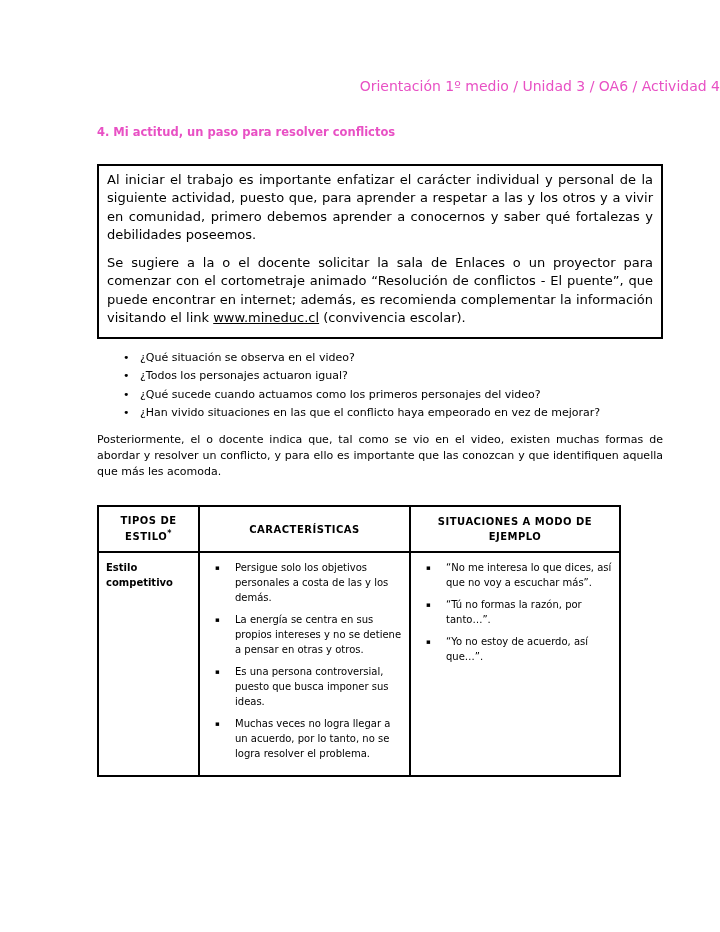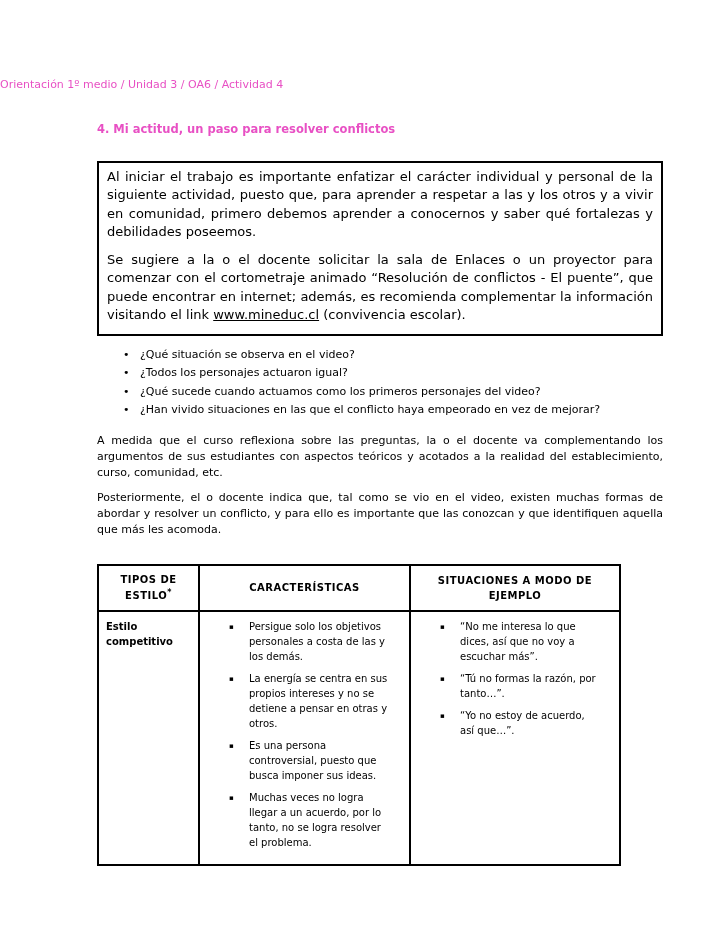--- a/index.html
+++ b/index.html
@@ -7,23 +7,24 @@
     position: relative;
     width: 720px;
     height: 932px;
     background: #ffffff;
     font-family: "DejaVu Sans", sans-serif;
     color: #000000;
     overflow: hidden;
   }
   .doc-title {
     padding-top: 78px;
-    text-align: left;
-    font-size: 11px;
+    text-align: right;
+    font-size: 14px;
     color: #e850c4;
+    padding-left: 28px;
   }
   .content {
     width: 566px;
     margin-left: 97px;
   }
   .activity-heading {
     margin-top: 31px;
     font-weight: bold;
     font-size: 11.5px;
     color: #e850c4;
@@ -98,21 +99,21 @@
     letter-spacing: 0.5px;
     text-align: center;
     padding: 6px 4px;
     line-height: 1.5;
     vertical-align: middle;
   }
   .styles-table th sup { font-size: 8px; }
   .styles-table tr.body-row { height: 208px; }
   .styles-table td {
     vertical-align: top;
-    padding: 7px 21px;
+    padding: 7px 7px;
     font-size: 10px;
   }
   td.style-name {
     font-weight: bold;
     line-height: 1.55;
     padding-left: 7px;
   }
   .t-list {
     list-style: none;
     margin: 0;
@@ -161,21 +162,20 @@
       <li>
           <span class="marker">•</span>
           <span class="li-text">¿Qué sucede cuando actuamos como los primeros personajes del video?</span>
         </li>
       <li>
           <span class="marker">•</span>
           <span class="li-text">¿Han vivido situaciones en las que el conflicto haya empeorado en vez de mejorar?</span>
         </li>
     </ul>
 
-    <p class="para first">A medida que el curso reflexiona sobre las preguntas, la o el docente va complementando los argumentos de sus estudiantes con aspectos teóricos y acotados a la realidad del establecimiento, curso, comunidad, etc.</p>
 
     <p class="para second">Posteriormente, el o docente indica que, tal como se vio en el video, existen muchas formas de abordar y resolver un conflicto, y para ello es importante que las conozcan y que identifiquen aquella que más les acomoda.</p>
 
     <table class="styles-table">
       <colgroup>
         <col style="width:101px">
         <col style="width:211px">
         <col style="width:210px">
       </colgroup>
       <thead>

